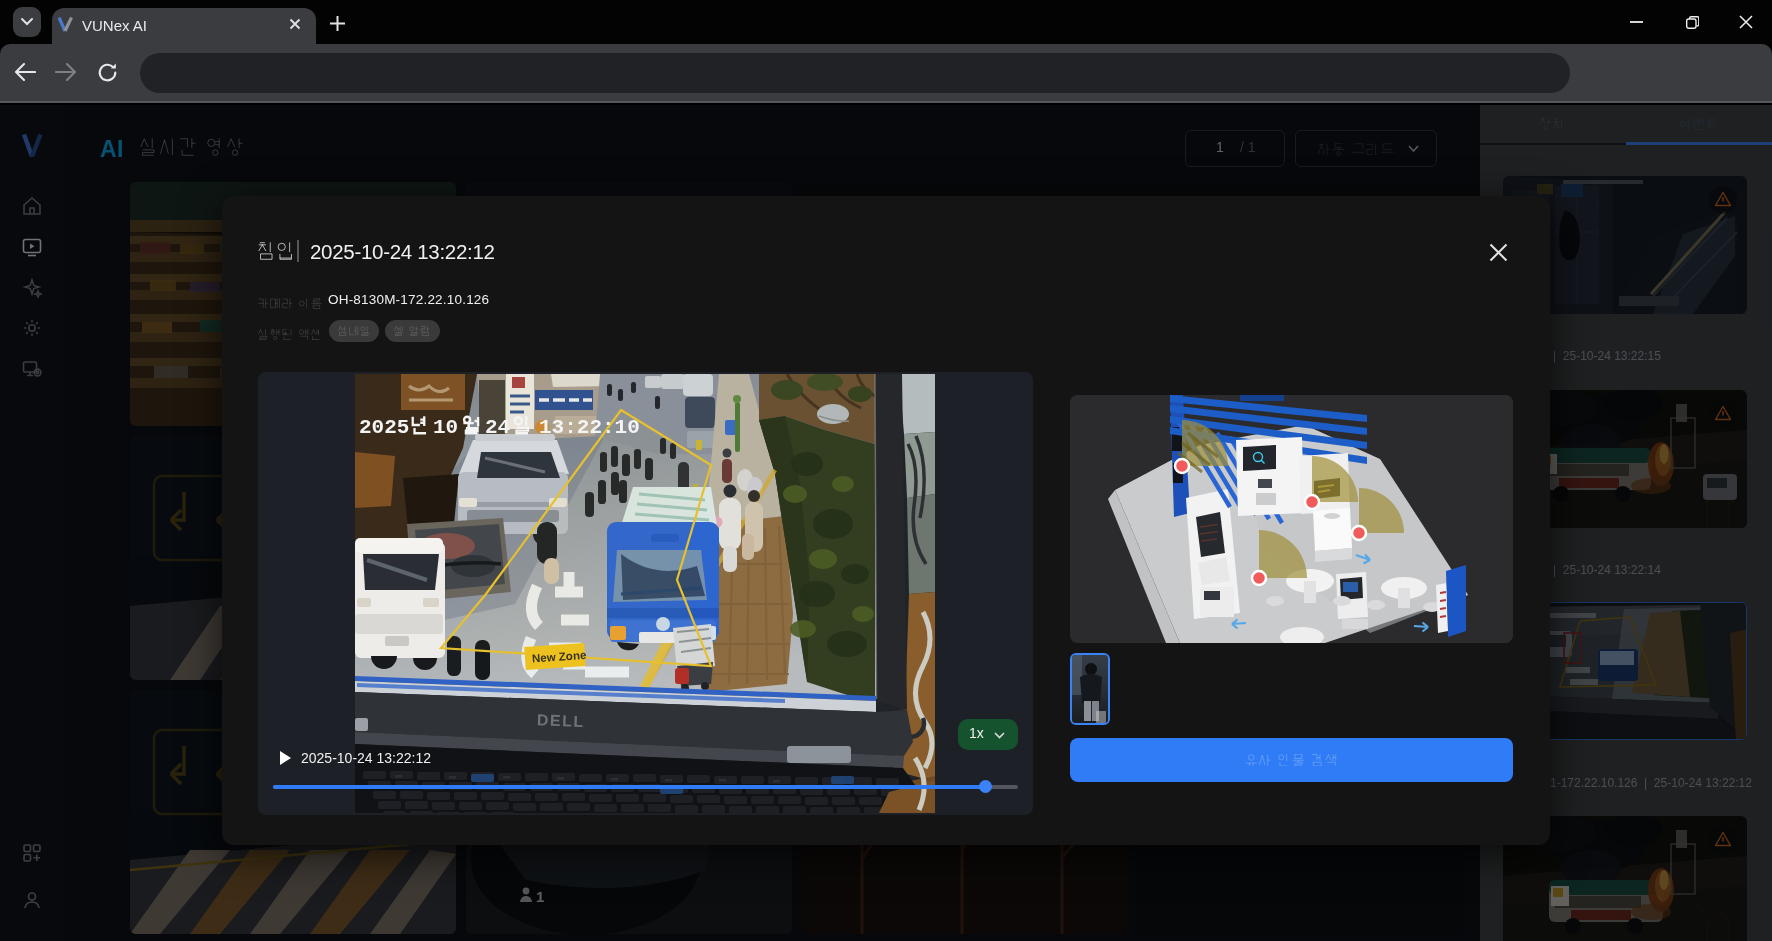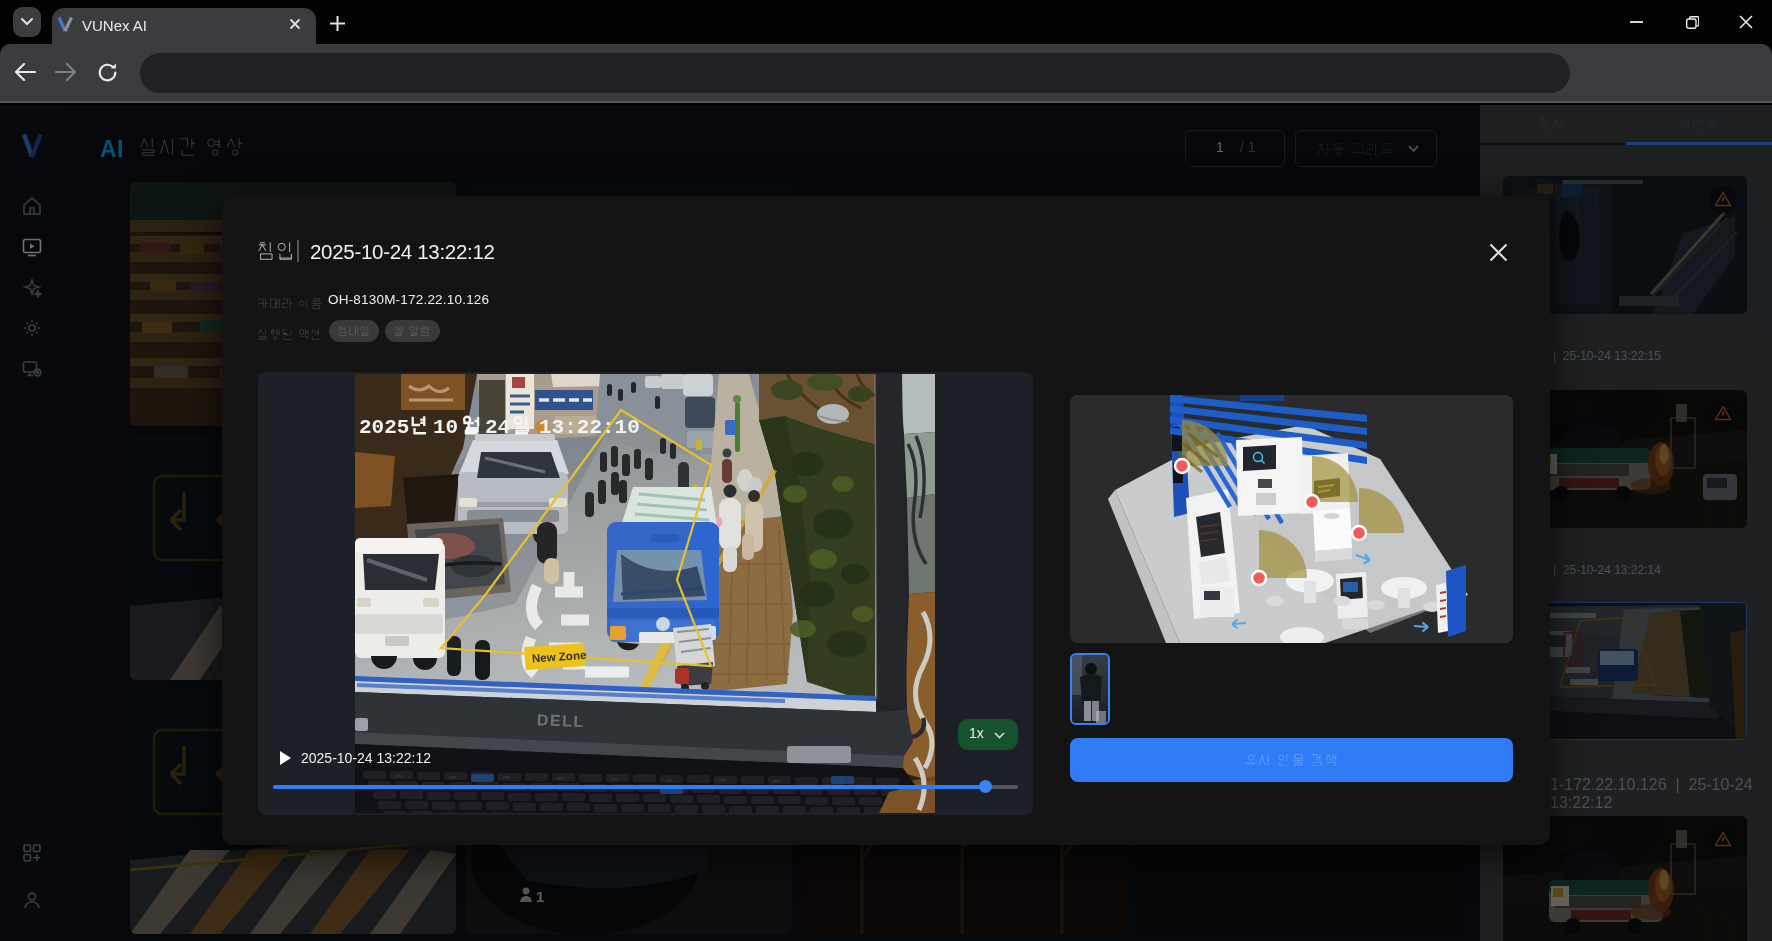--- a/index.html
+++ b/index.html
@@ -440,21 +440,21 @@
 <g transform="translate(220 24)">
               <g>
                 <circle cx="0" cy="0" r="14" fill="rgba(10,10,10,0.55)"></circle>
 <path d="M0 -7.5L7.5 5.5H-7.5Z" fill="none" stroke="#c2621a" stroke-width="1.5" stroke-linejoin="round"></path>
 <path d="M0 -3v4.5M0 4.2v.1" stroke="#c2621a" stroke-width="1.6"></path>
               </g>
             </g>
 </svg></div>
         <div class="abs" style="left:73px;top:244px;color:#9aa2ac;font-size:12px">|&nbsp; 25-10-24 13:22:15</div>
         <div class="abs" style="left:73px;top:458px;color:#9aa2ac;font-size:12px">|&nbsp; 25-10-24 13:22:14</div>
-        <div class="abs" style="left:70px;top:671px;color:#9aa2ac;font-size:16px">1-172.22.10.126&nbsp; |&nbsp; 25-10-24 13:22:12</div>
+        <div class="abs" style="left:70px;top:671px;color:#9aa2ac;font-size:12px">1-172.22.10.126&nbsp; |&nbsp; 25-10-24 13:22:12</div>
         <div class="abs" style="left:287px;top:125px;width:4px;height:100px;background:#3a3f45;border-radius:2px"></div>
       </div>
     </div>
     <div id="overlay"></div>
     <div id="modal">
       <div class="abs" style="left:36px;top:46px"><svg class="hg" style="vertical-align:0px" width="37" height="18" viewBox="0 0 37 18" fill="none" stroke="#ffffff" stroke-width="3.78" stroke-linecap="butt" stroke-linejoin="miter">
           <g transform="translate(0.0 0) scale(0.1800)">
             <path d="M10.0 4L38.0 4M4 15.5H44M24.0 15.5L4 50M24.0 15.5L44 50"></path>
             <path d="M68 2V56"></path>
             <path d="M14 66H78V96H14Z"></path>

